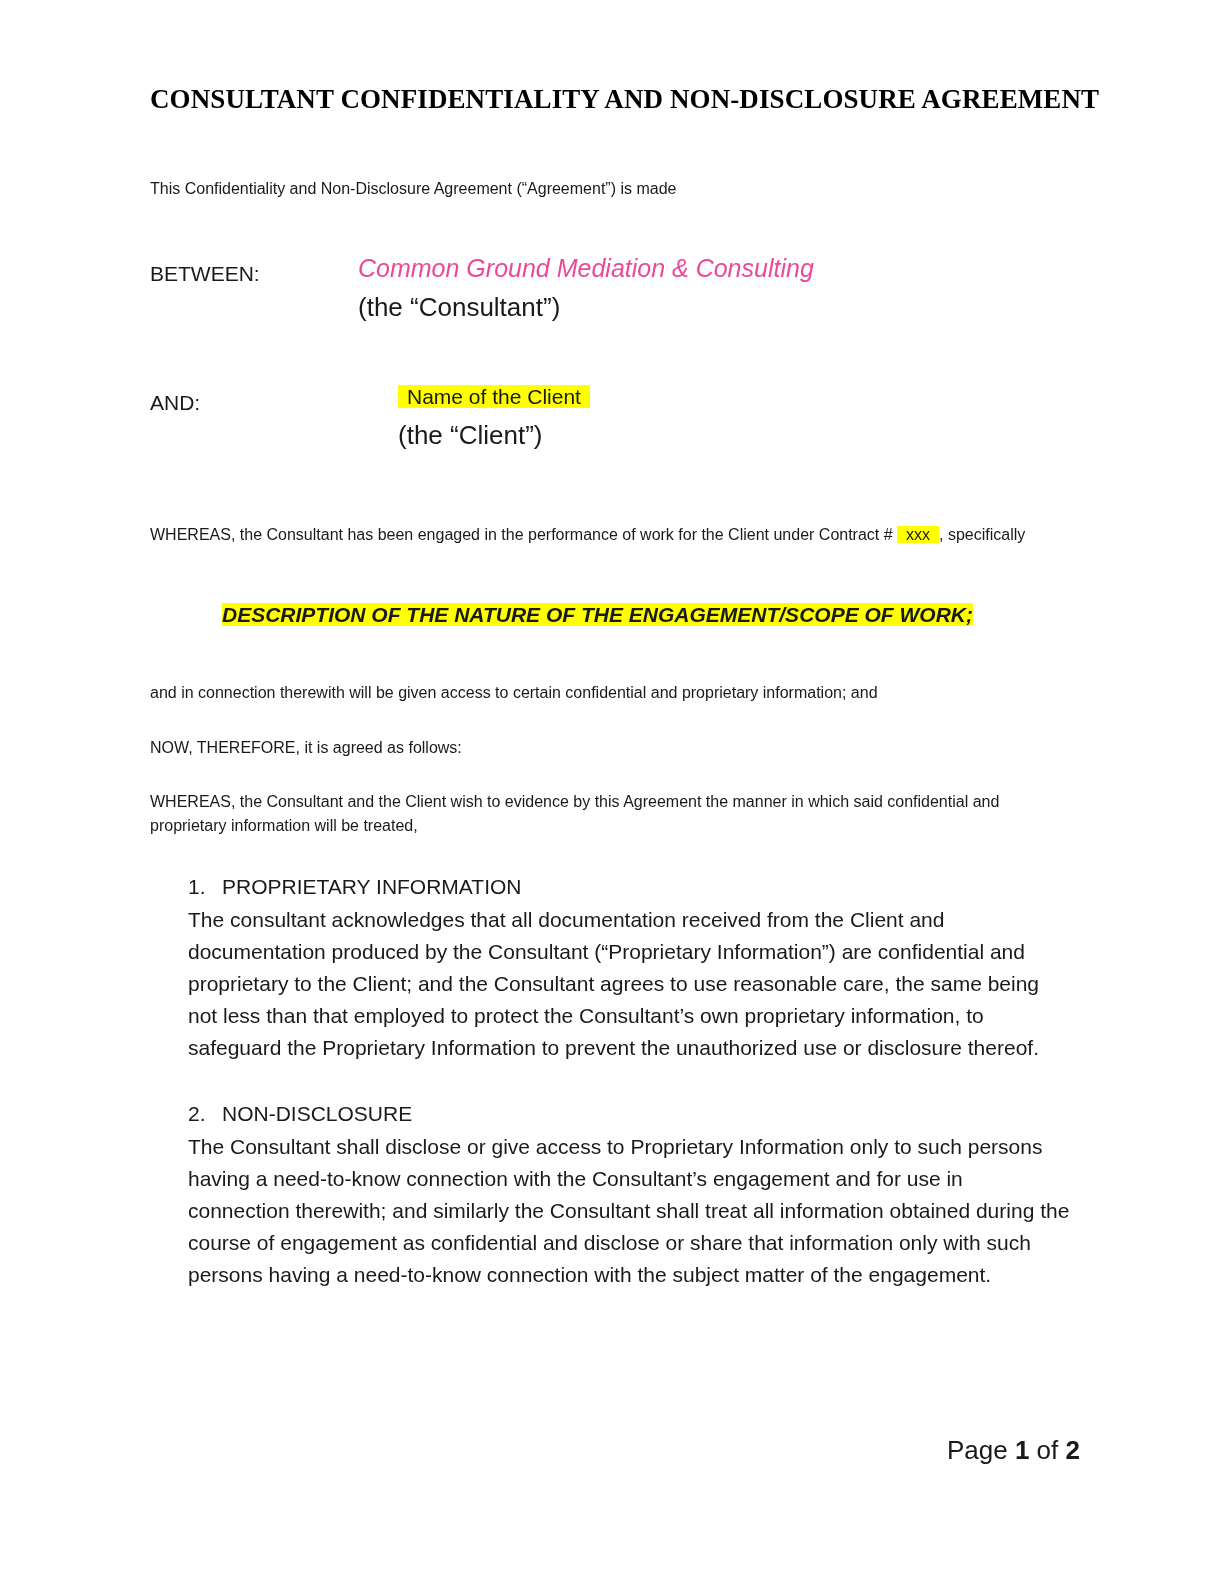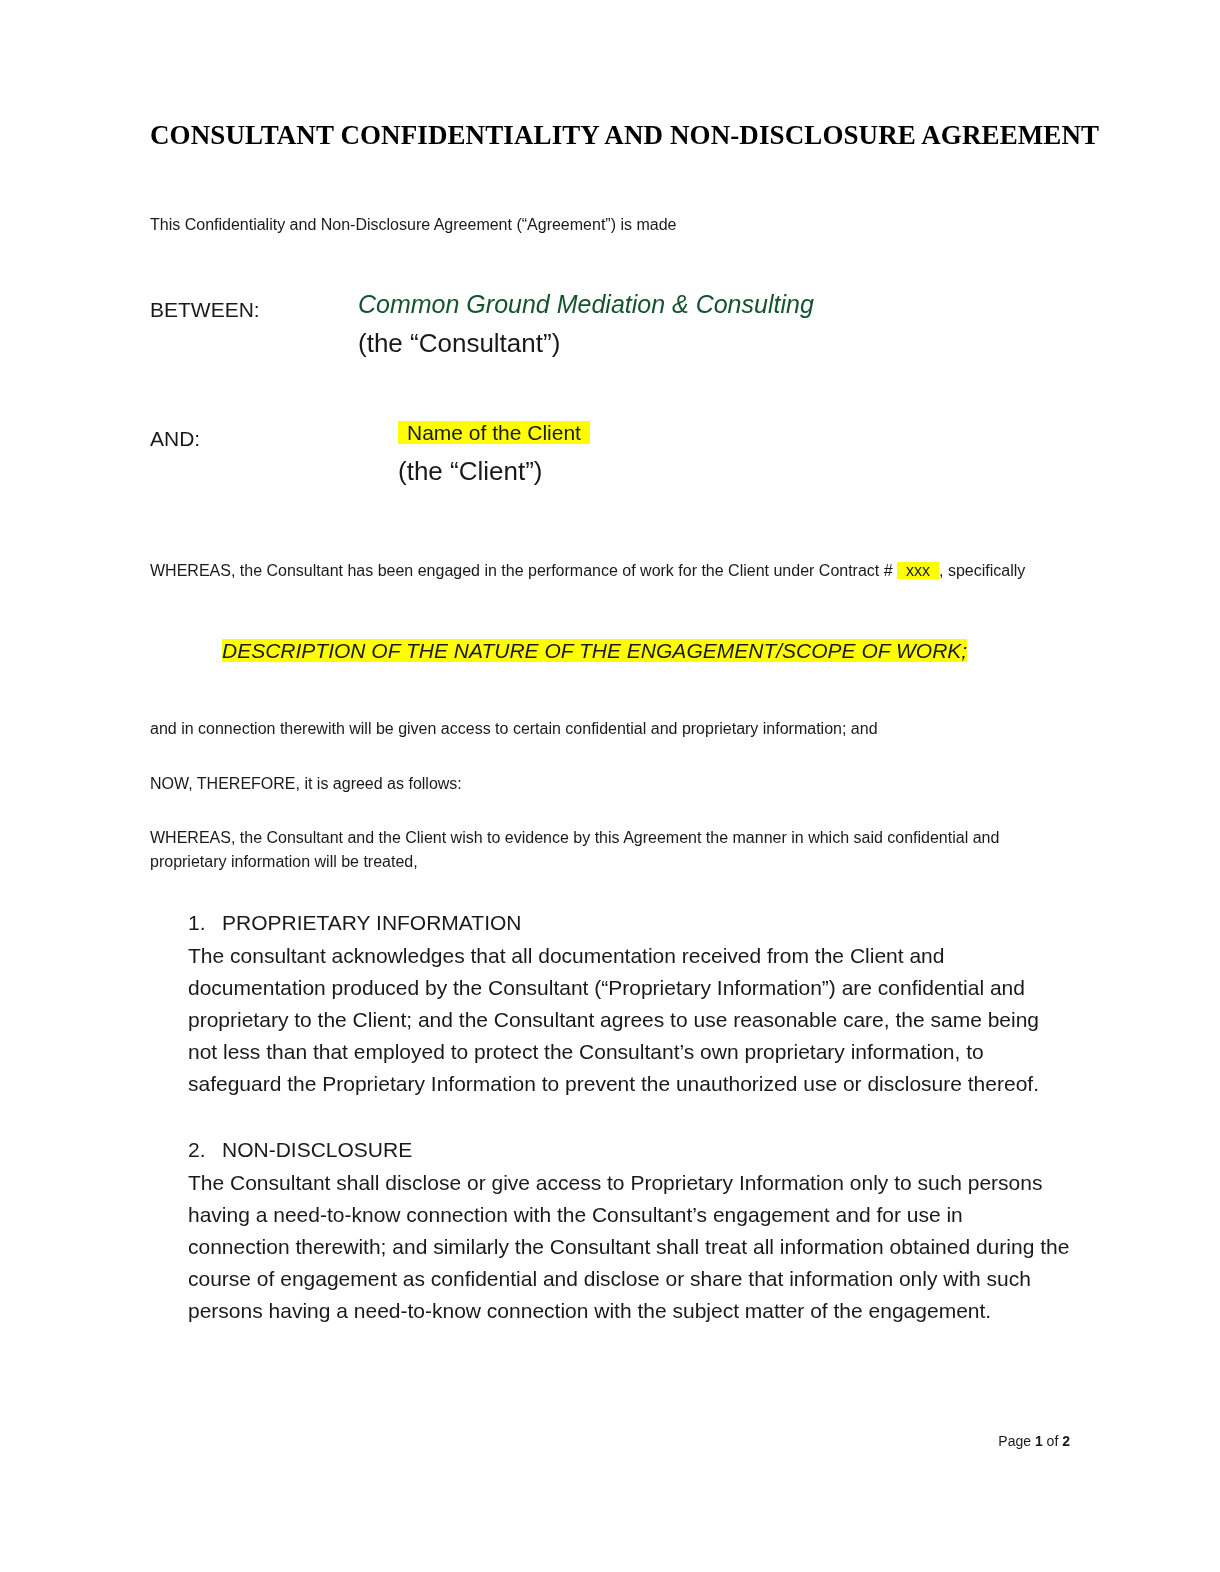--- a/index.html
+++ b/index.html
@@ -31,21 +31,21 @@
 
   
   .doc-title {
     font-family: "Liberation Serif", serif;
     font-weight: bold;
     font-size: 27px;
     text-align: center;
     letter-spacing: 0.1px;
     color: #000000;
     margin: 0;
-    padding-top: 120px;
+    padding-top: 84px;
     line-height: 1.12;
     white-space: nowrap;
   }
 
   .title-rule {
     margin: 0;
     padding-top: 22px;
     text-align: center;
     font-family: "Liberation Sans", sans-serif;
     font-size: 19px;
@@ -81,21 +81,21 @@
     line-height: 1.5;
     padding-top: 4px;
   }
 
   .party-body { flex: 1 1 auto; }
 
   .party-name-consultant {
     font-style: italic;
     font-size: 25px;
     line-height: 1.18;
-    color: #14532d;
+    color: #ec4899;
   }
 
   .party-name-client {
     font-size: 21px;
     line-height: 1.35;
   }
 
   .party-alias {
     font-size: 26px;
     line-height: 1.5;
@@ -118,21 +118,21 @@
 
   
   .scope-line {
     padding-top: 30px;
     padding-left: 72px;
     font-size: 21px;
     line-height: 1.5;
   }
   .scope-line .scope-text {
     font-style: italic;
-    font-weight: normal;
+    font-weight: bold;
     background-color: #ffff00;
   }
 
   
   .section { padding-left: 38px; }
   .section-1 { padding-top: 32px; }
   .section-2 { padding-top: 34px; }
 
   .section-heading {
     display: flex;
@@ -148,25 +148,25 @@
   .section-body {
     font-size: 21px;
     line-height: 1.52;
     margin: 0;
     padding-top: 2px;
   }
 
   
   .footer {
     position: absolute;
-    left: 150px;
+    left: 160px;
     width: 920px;
     top: 1432px;
     text-align: right;
-    font-size: 14px;
+    font-size: 26px;
     line-height: 1.4;
     color: #1a1a1a;
   }
   .footer b { font-weight: bold; }
 </style>
 </head>
 <body>
 
 <div class="page">
 

